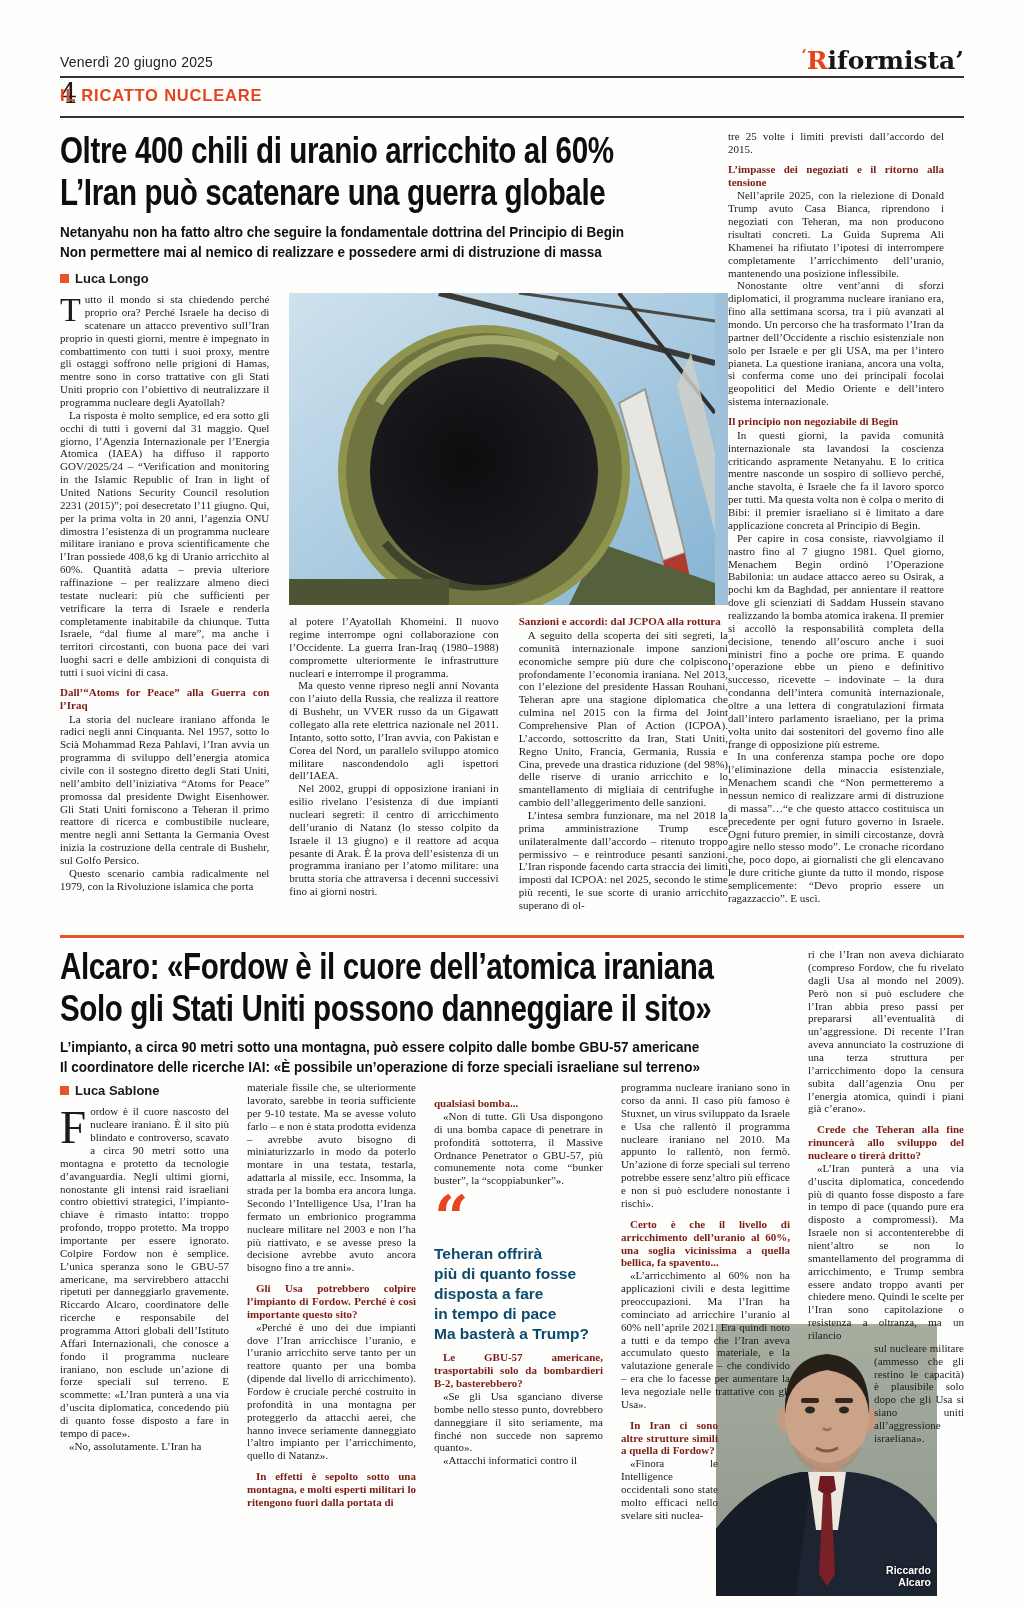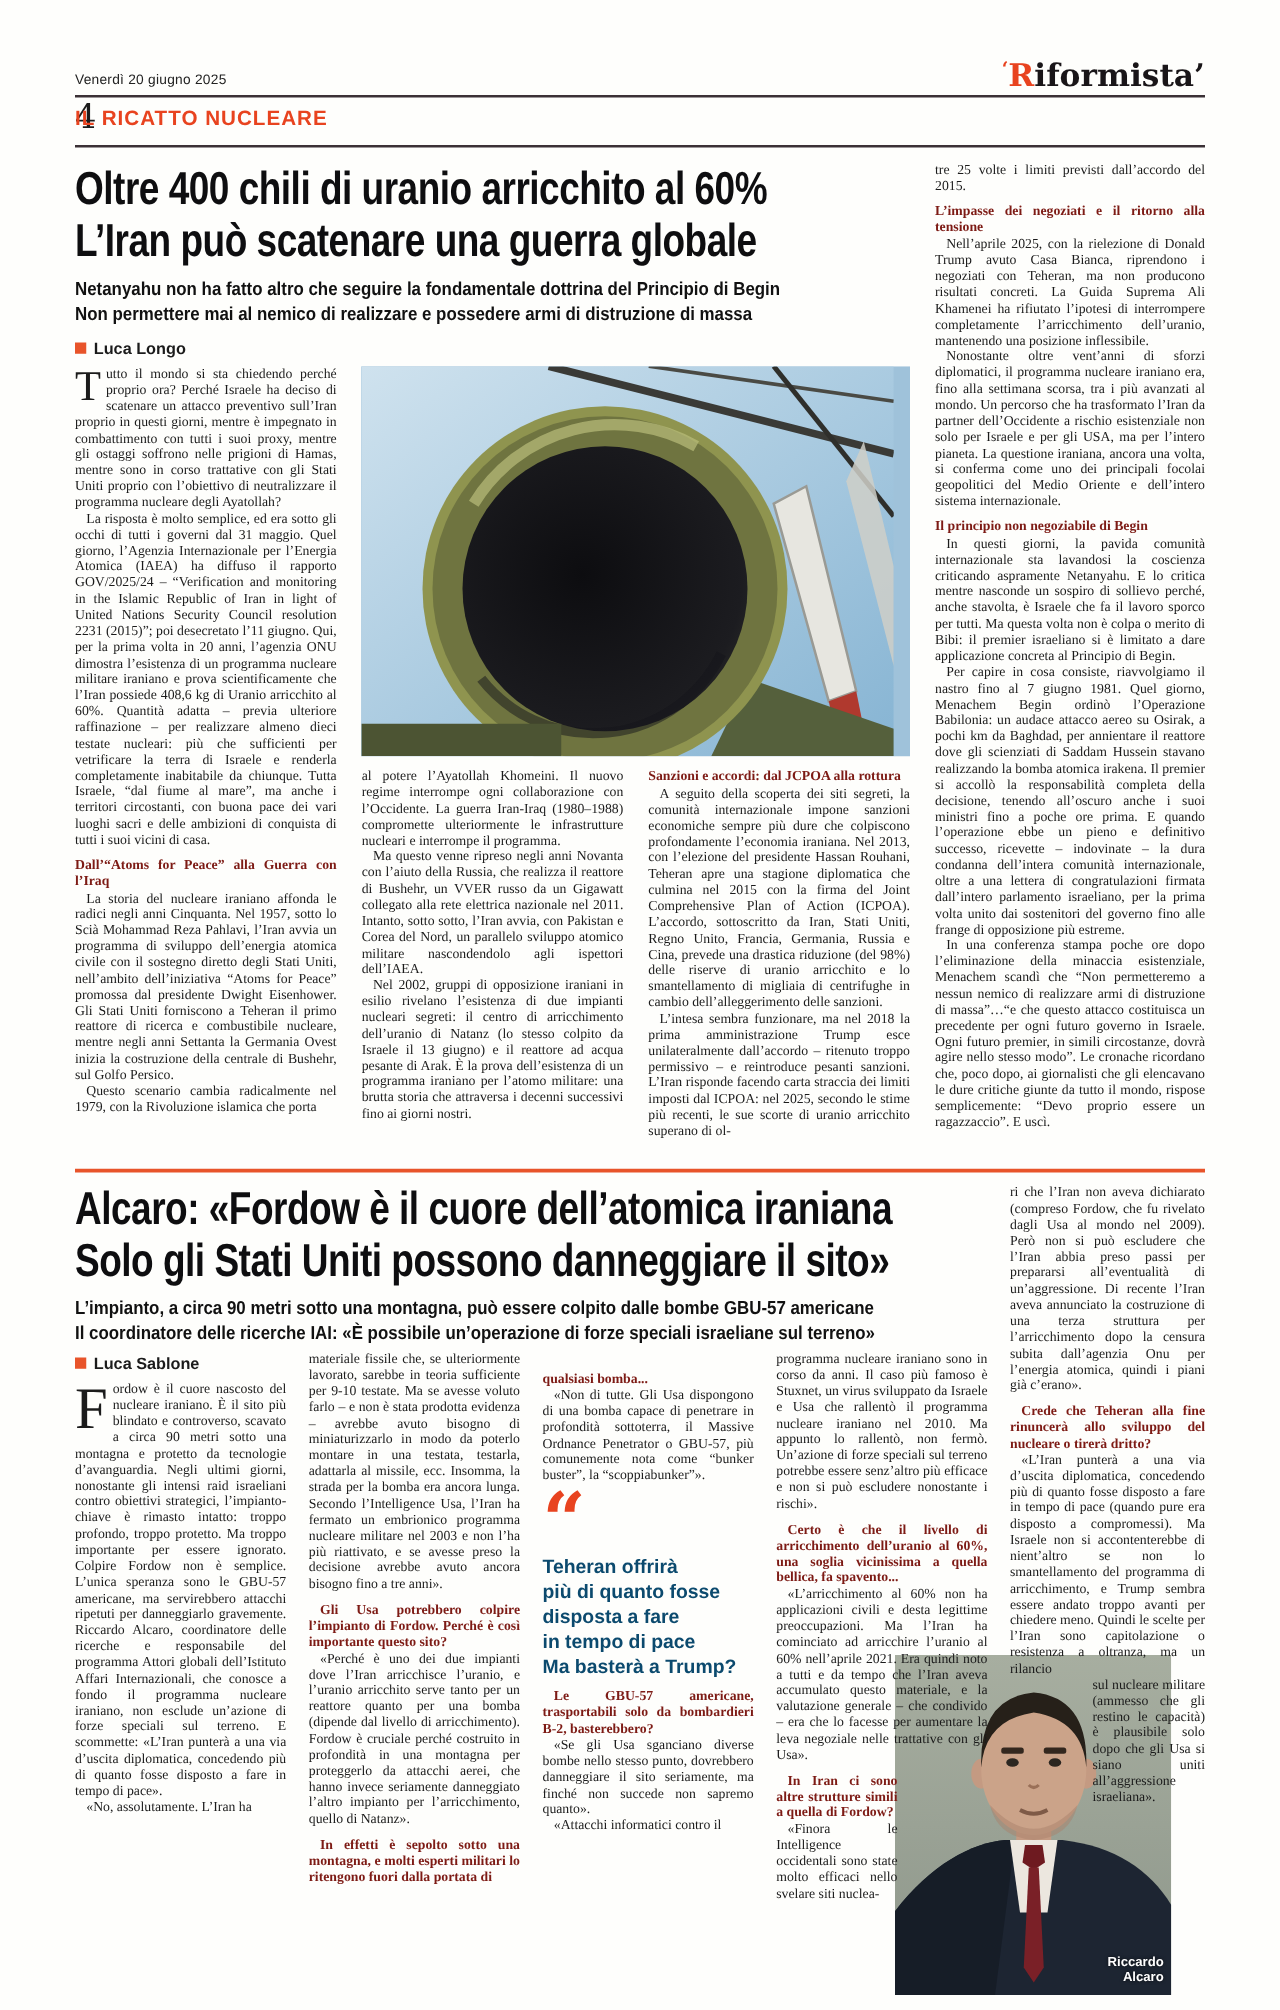--- a/index.html
+++ b/index.html
@@ -2,21 +2,21 @@
 <html lang="it"><head>
 <meta charset="utf-8">
 <style>
   html,body{margin:0;padding:0;background:#e9e9e9;}
   .page{position:relative;width:1024px;height:1608px;background:#fefefc;margin:0 auto;
         overflow:hidden;font-family:"Liberation Serif",serif;color:#1b1b1b;}
   .inner{padding:48px 60px 0 60px;}
 
   
   .topbar{display:flex;justify-content:space-between;align-items:flex-end;}
-  .date{font-family:"Liberation Sans",sans-serif;font-size:11px;color:#222;letter-spacing:.2px;padding-bottom:3px;}
+  .date{font-family:"Liberation Sans",sans-serif;font-size:14px;color:#222;letter-spacing:.2px;padding-bottom:3px;}
   .masthead{font-family:"DejaVu Serif",serif;font-weight:700;font-size:25px;line-height:1;color:#191518;}
   .masthead .tick{color:#e8431f;font-size:15px;vertical-align:top;}
   .masthead .bigR{color:#e8431f;}
   .rule{border:0;border-top:2px solid #3b3136;margin:3px 0 0 0;}
   .sectionrow{position:relative;height:34px;margin-top:1px;}
   .pagenum{position:absolute;left:0;top:0;font-size:27px;line-height:30px;font-family:"DejaVu Serif",serif;}
   .sectiontitle{position:absolute;left:0;right:0;top:7px;text-align:left;color:#e8431f;
       font-family:"Liberation Sans",sans-serif;font-weight:800;font-size:16.5px;letter-spacing:.8px;}
 
   
@@ -32,21 +32,21 @@
   
   .bodytxt{font-size:11px;line-height:1.17;text-align:justify;}
   .para{margin:0;text-indent:9px;}
   .noind{text-indent:0;}
   .subh{margin:7px 0 1px 0;font-weight:700;color:#7d1b15;text-indent:0;}
   .qa{margin-top:8px;font-weight:700;color:#7d1b15;}
   .drop{float:left;font-size:34px;line-height:.82;padding:3px 4px 0 0;}
   .drop2{float:left;font-size:47px;line-height:.84;padding:3px 4px 0 0;}
 
   
-  .a1{display:flex;gap:20px;margin-top:12px;}
+  .a1{display:flex;margin-top:12px;}
   .a1-left{width:668px;}
   .a1-right{width:216px;height:784px;overflow:hidden;}
   .a1-body{display:grid;grid-template-columns:1fr 1fr 1fr;column-gap:20px;
            grid-template-rows:322px auto;height:632px;overflow:hidden;margin-top:2px;}
   .a1-photo{grid-column:2/4;grid-row:1;}
   .a1-c1{grid-column:1;grid-row:1/3;}
   .a1-c2{grid-column:2;grid-row:2;}
   .a1-c3{grid-column:3;grid-row:2;}
   .photo-frame{width:100%;height:312px;overflow:hidden;background:#9fc2da;}
 

